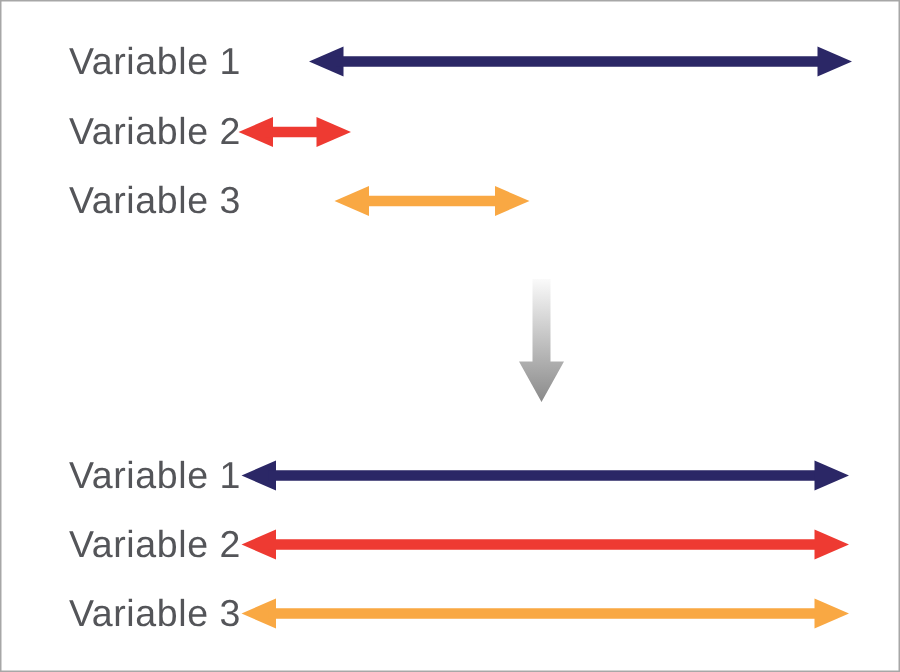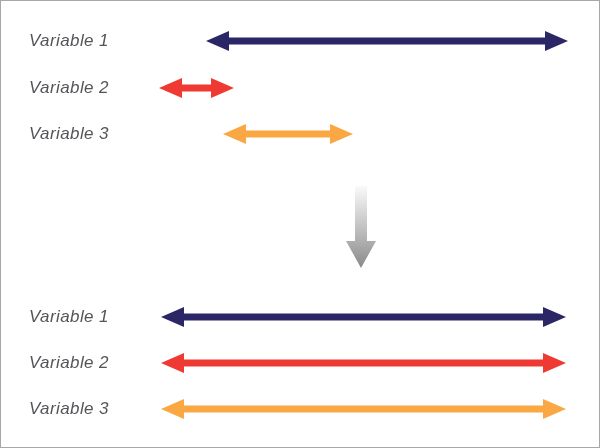--- a/index.html
+++ b/index.html
@@ -12,28 +12,27 @@
     position: relative;
     width: 600px;
     height: 448px;
     box-sizing: border-box;
     border: 1px solid var(--color-border, #a7a7a7);
     background: #ffffff;
     overflow: hidden;
   }
   .var-label {
     position: absolute;
-    left: 28px;
+    left: 45px;
     height: 22px;
     line-height: 22px;
-    font-size: 17px;
+    font-size: 25px;
     letter-spacing: 0.4px;
     color: var(--color-text, #545559);
     white-space: nowrap;
-    font-style: italic;
   }
   
   .dbl-arrow {
     position: absolute;
     height: 20px;
   }
   .dbl-arrow .shaft {
     position: absolute;
     left: 18px;
     right: 18px;

